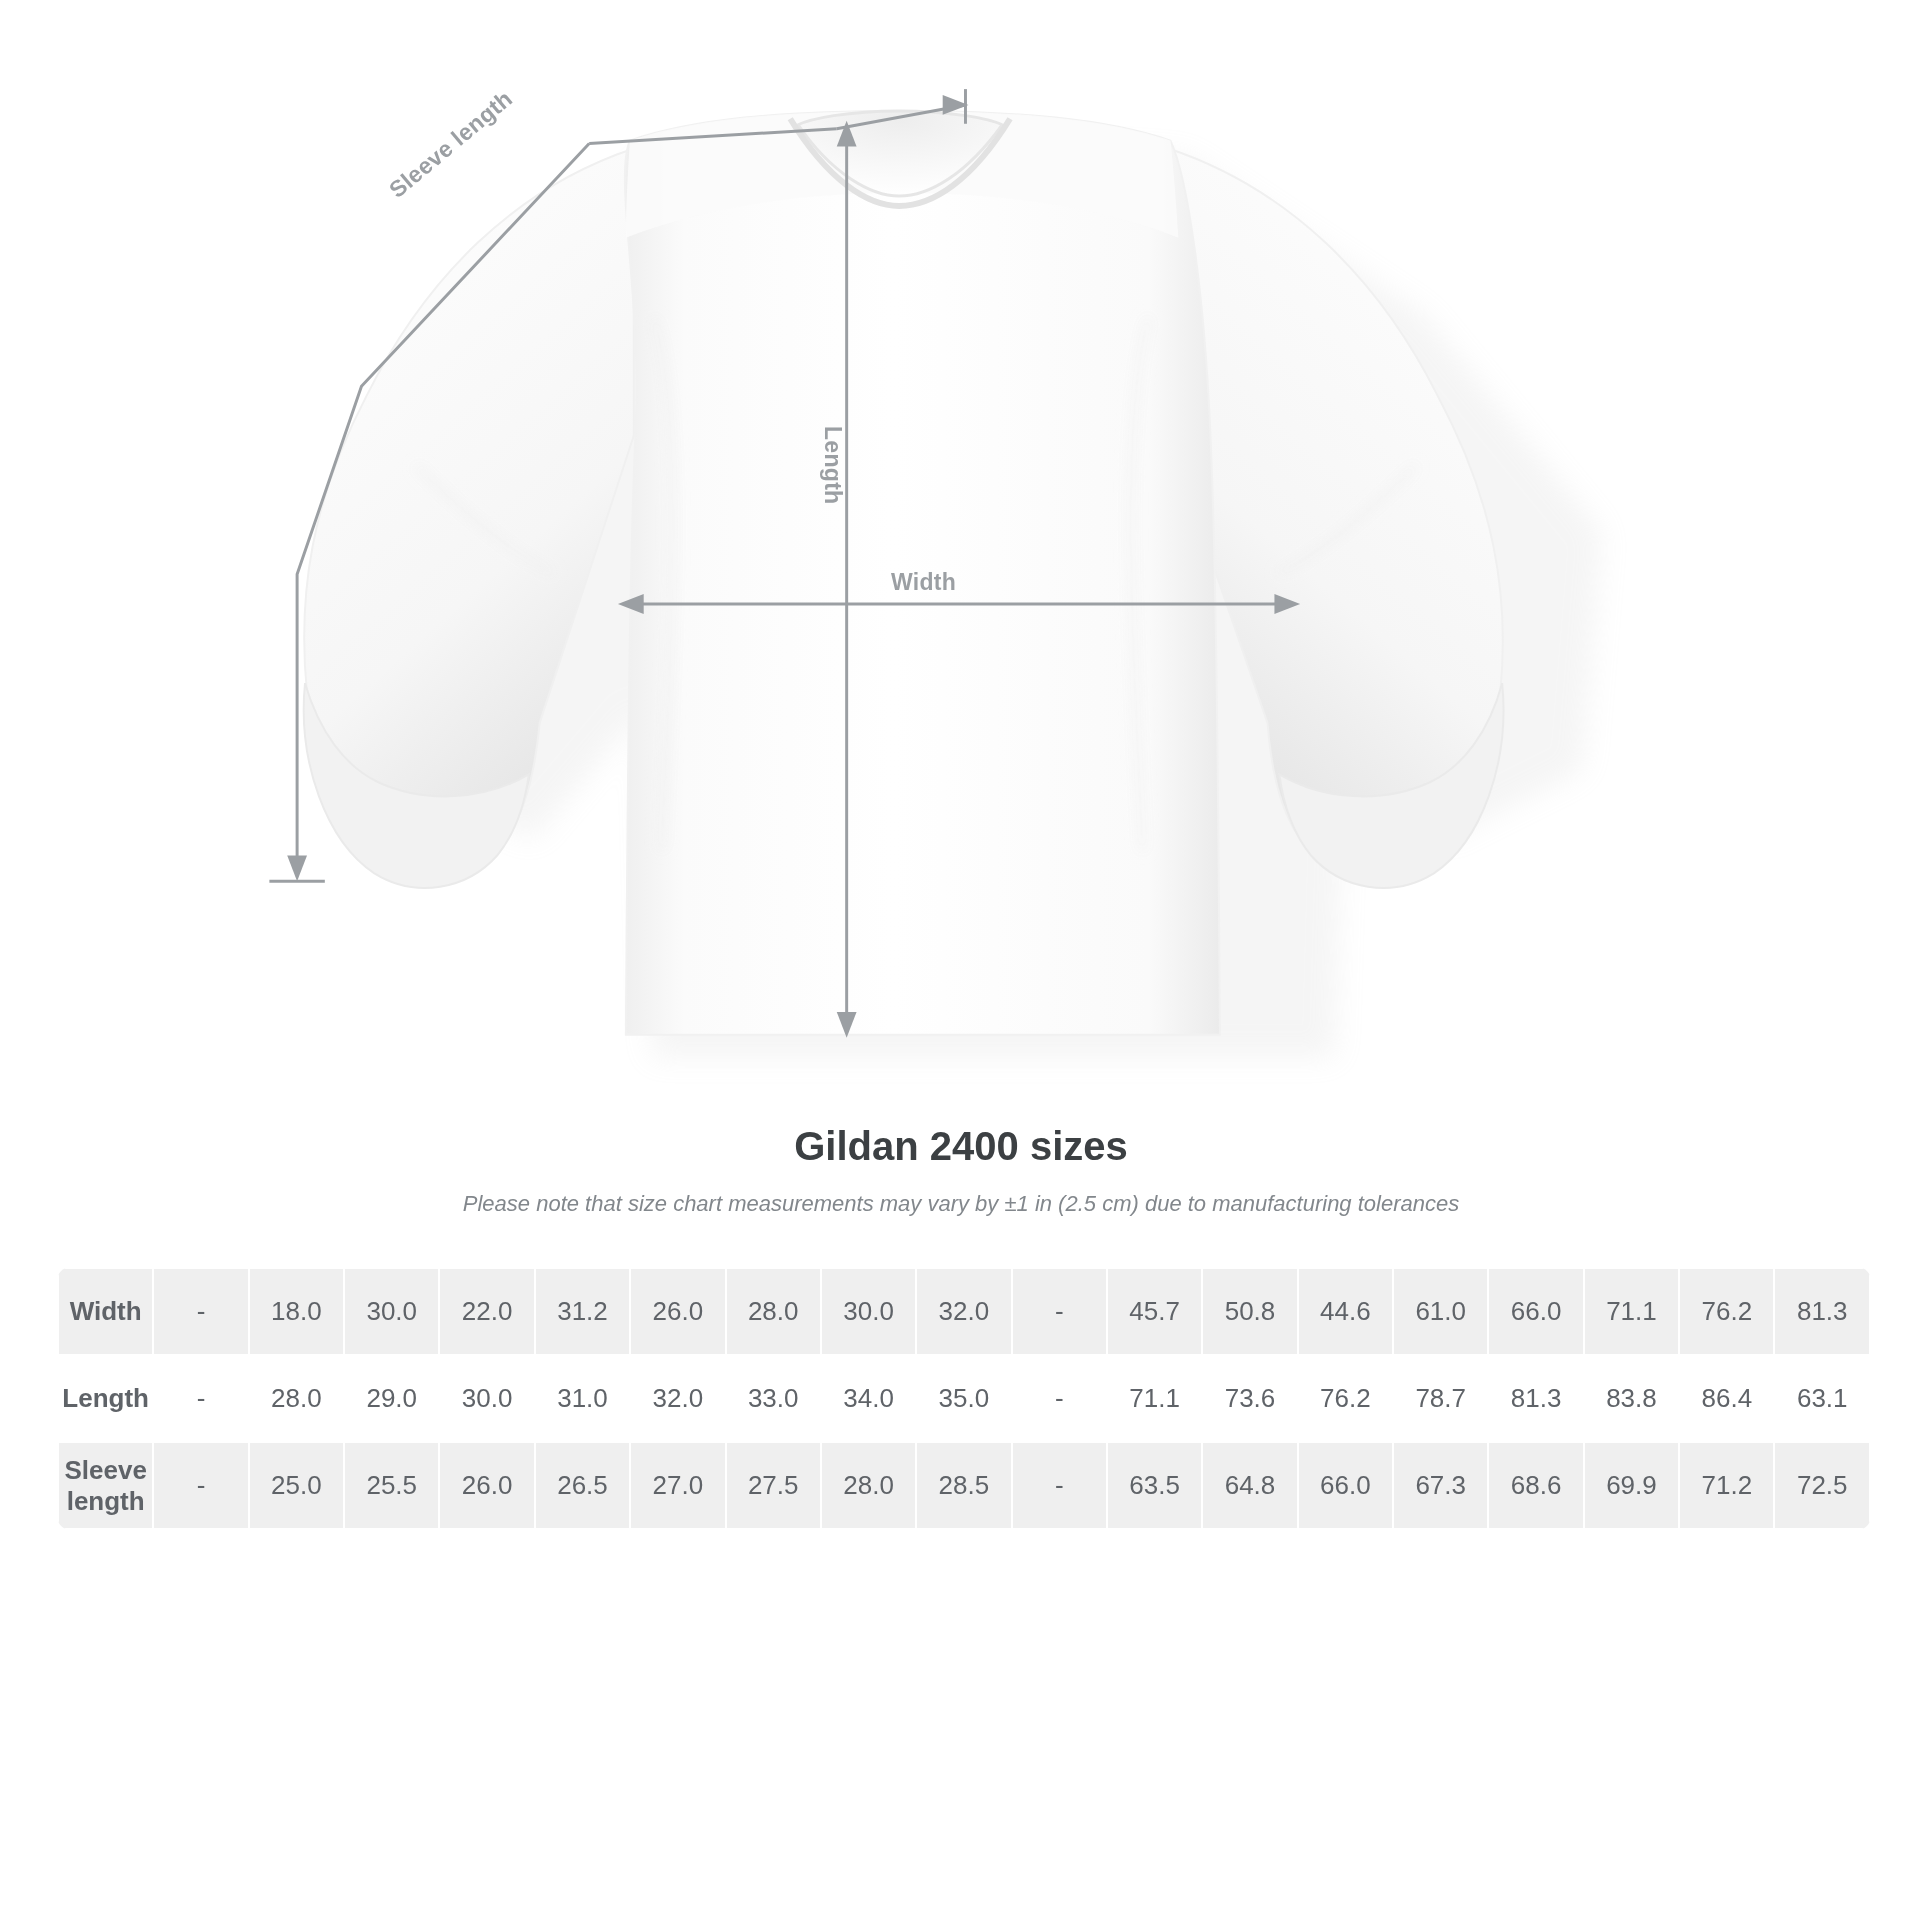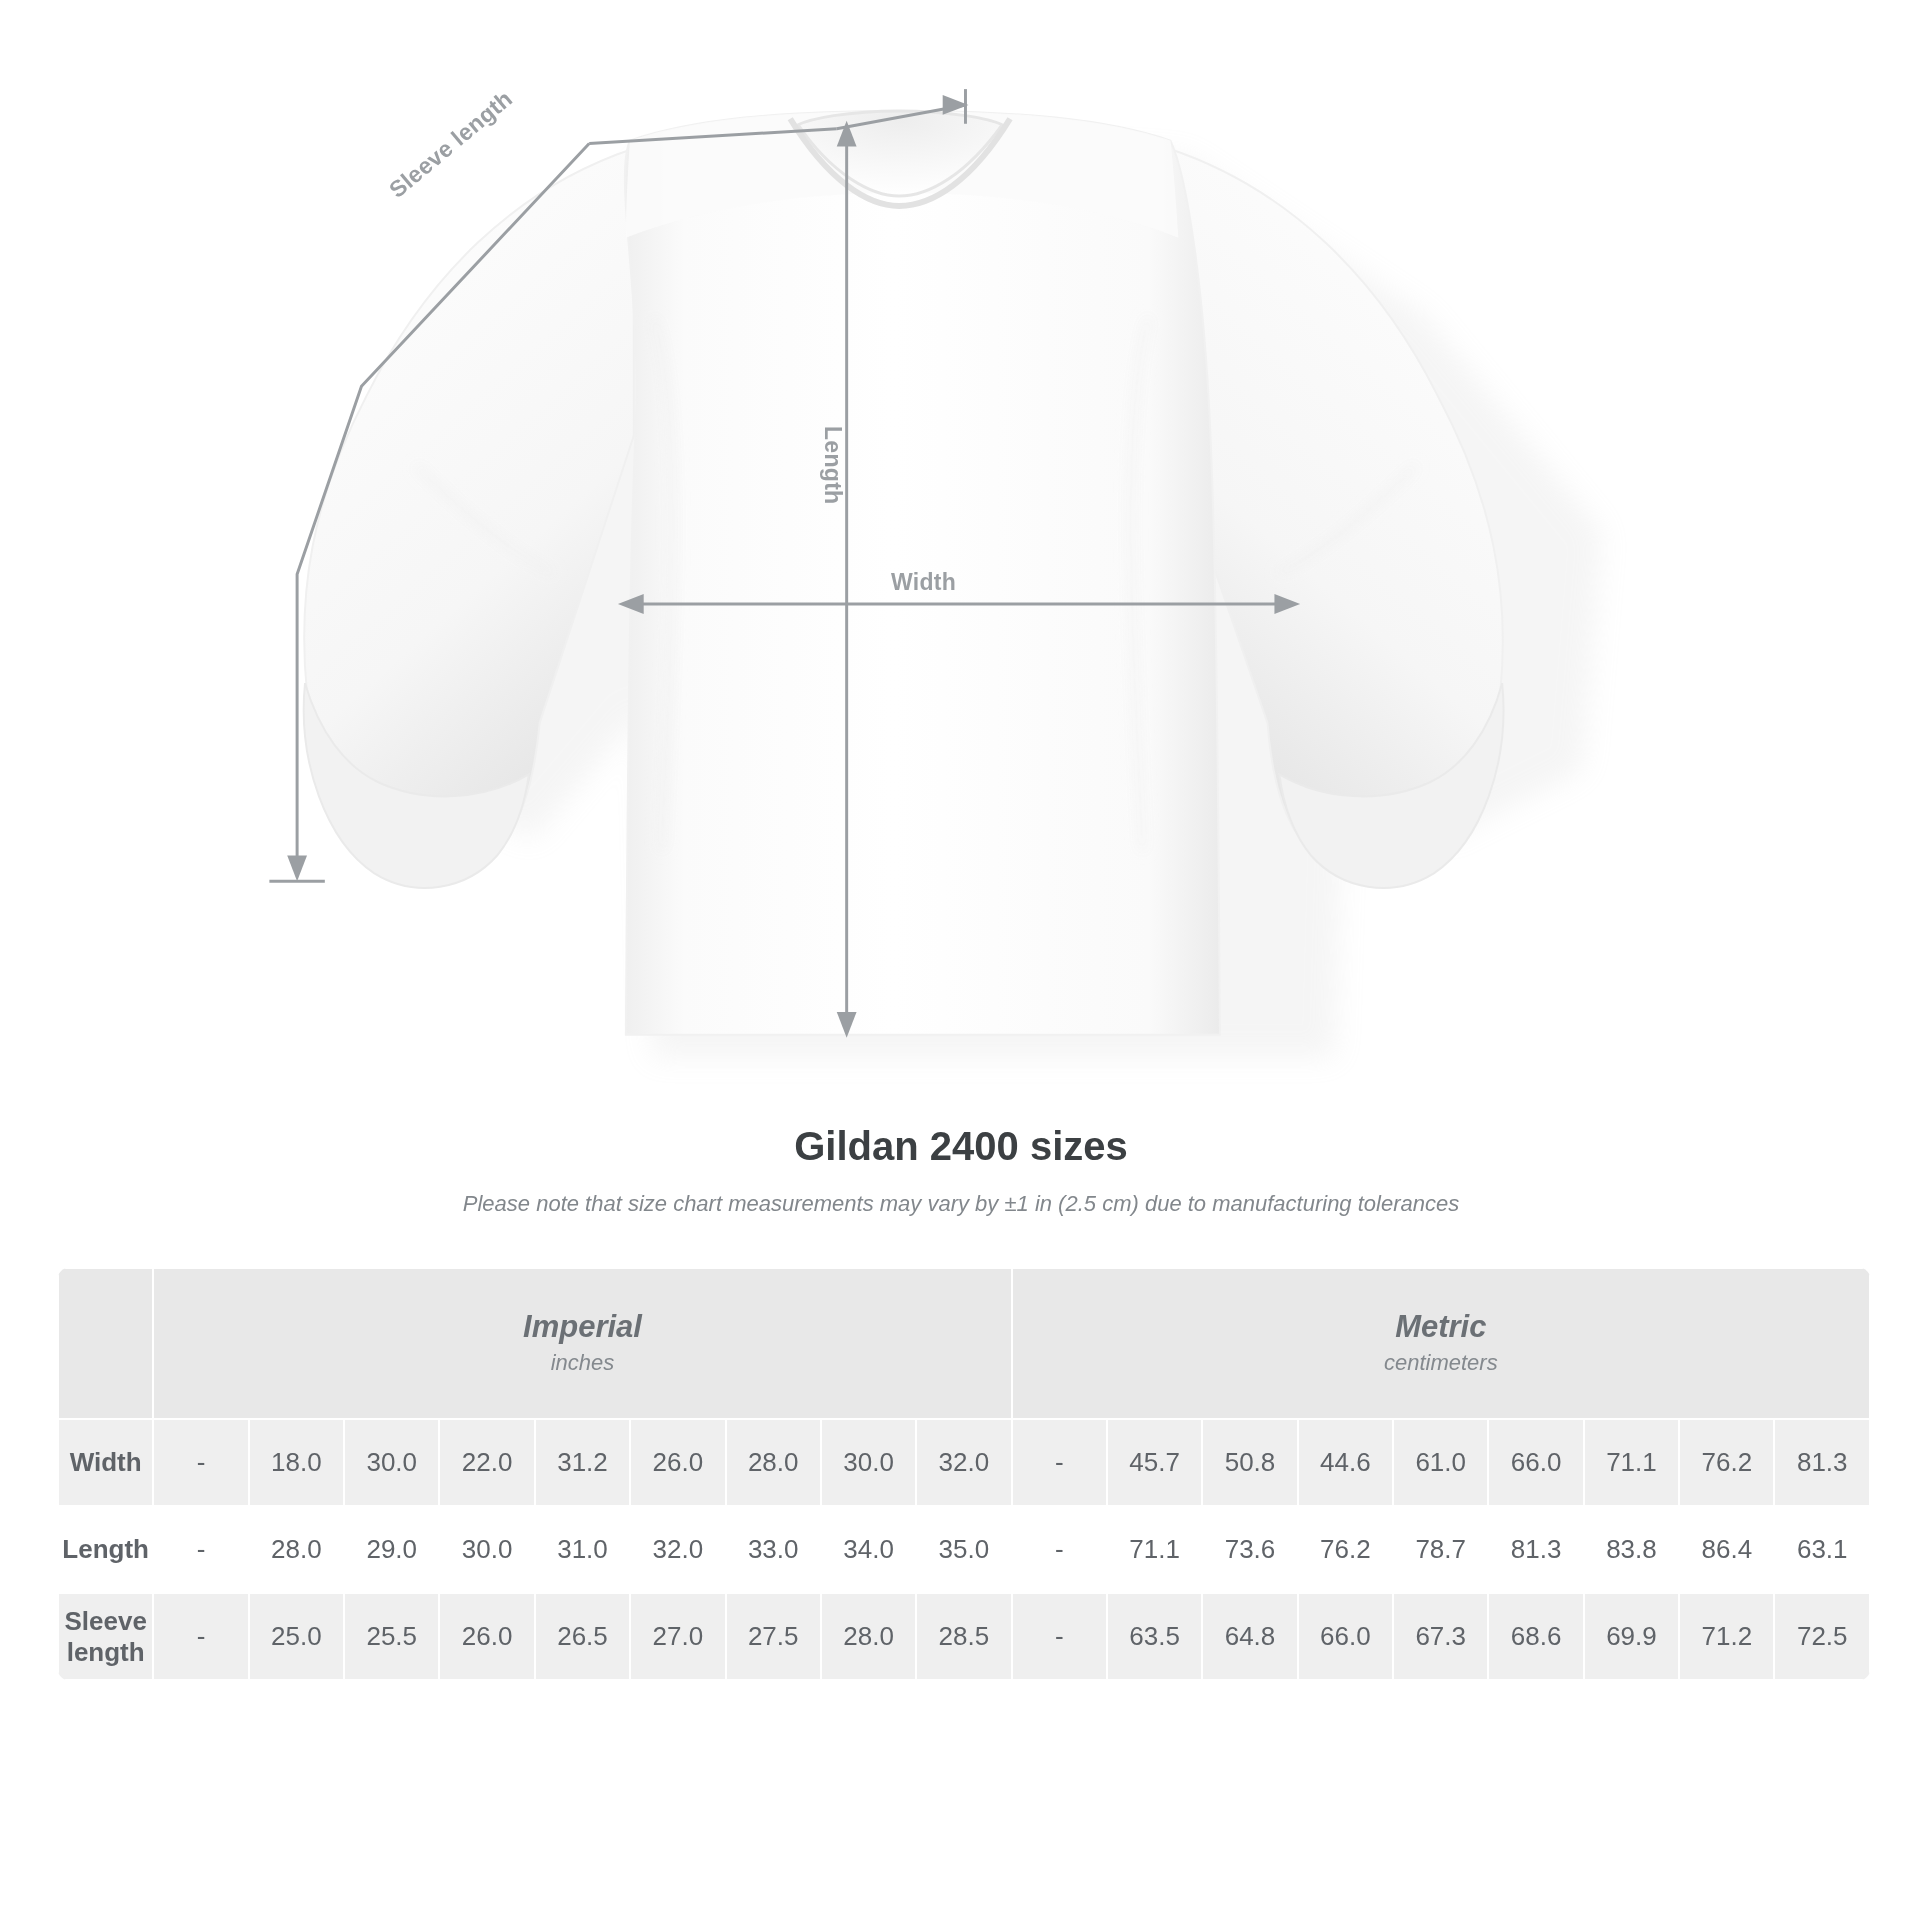--- a/index.html
+++ b/index.html
@@ -267,31 +267,20 @@
 
   <div class="title-block">
     <h1 class="chart-title">Gildan 2400 sizes</h1>
     <p class="chart-note">Please note that size chart measurements may vary by ±1 in (2.5 cm) due to manufacturing tolerances</p>
   </div>
 
   <div class="table-wrap">
     <table class="size-table">
       <tbody>
 
-        <tr>
-          <td class="unit-head corner-cell"></td>
-          <td class="unit-head" colspan="9">
-            <span class="unit-name">Imperial</span>
-            <span class="unit-sub">inches</span>
-          </td>
-          <td class="unit-head" colspan="9">
-            <span class="unit-name">Metric</span>
-            <span class="unit-sub">centimeters</span>
-          </td>
-        </tr>
 
 
         <tr>
           <td class="row-label">Width</td>
           <td>-</td>
           <td>18.0</td>
           <td>30.0</td>
           <td>22.0</td>
           <td>31.2</td>
           <td>26.0</td>

